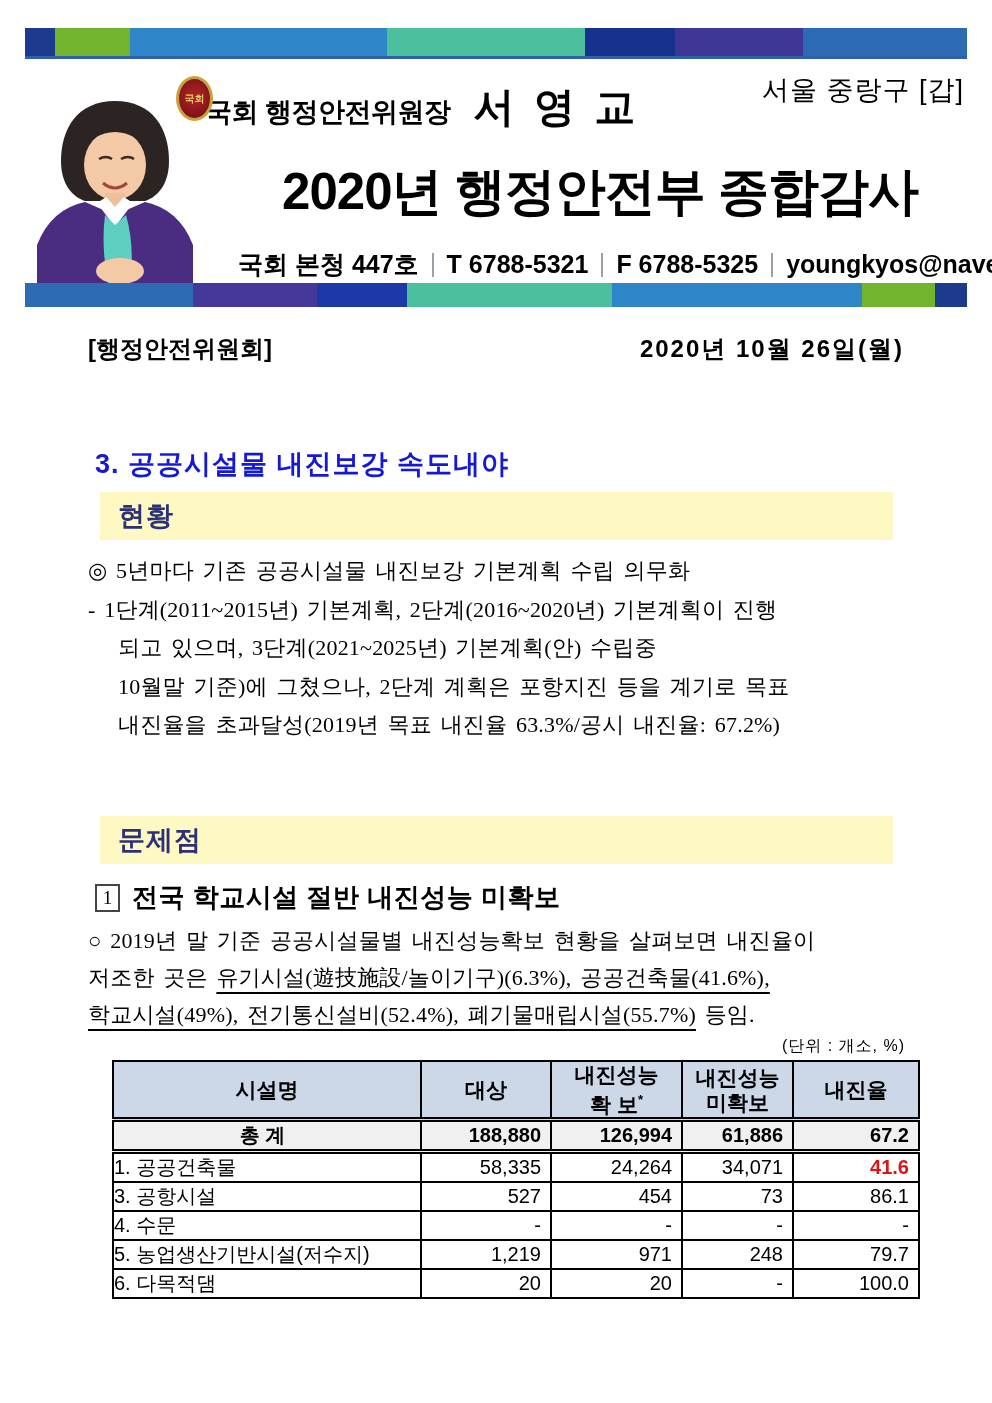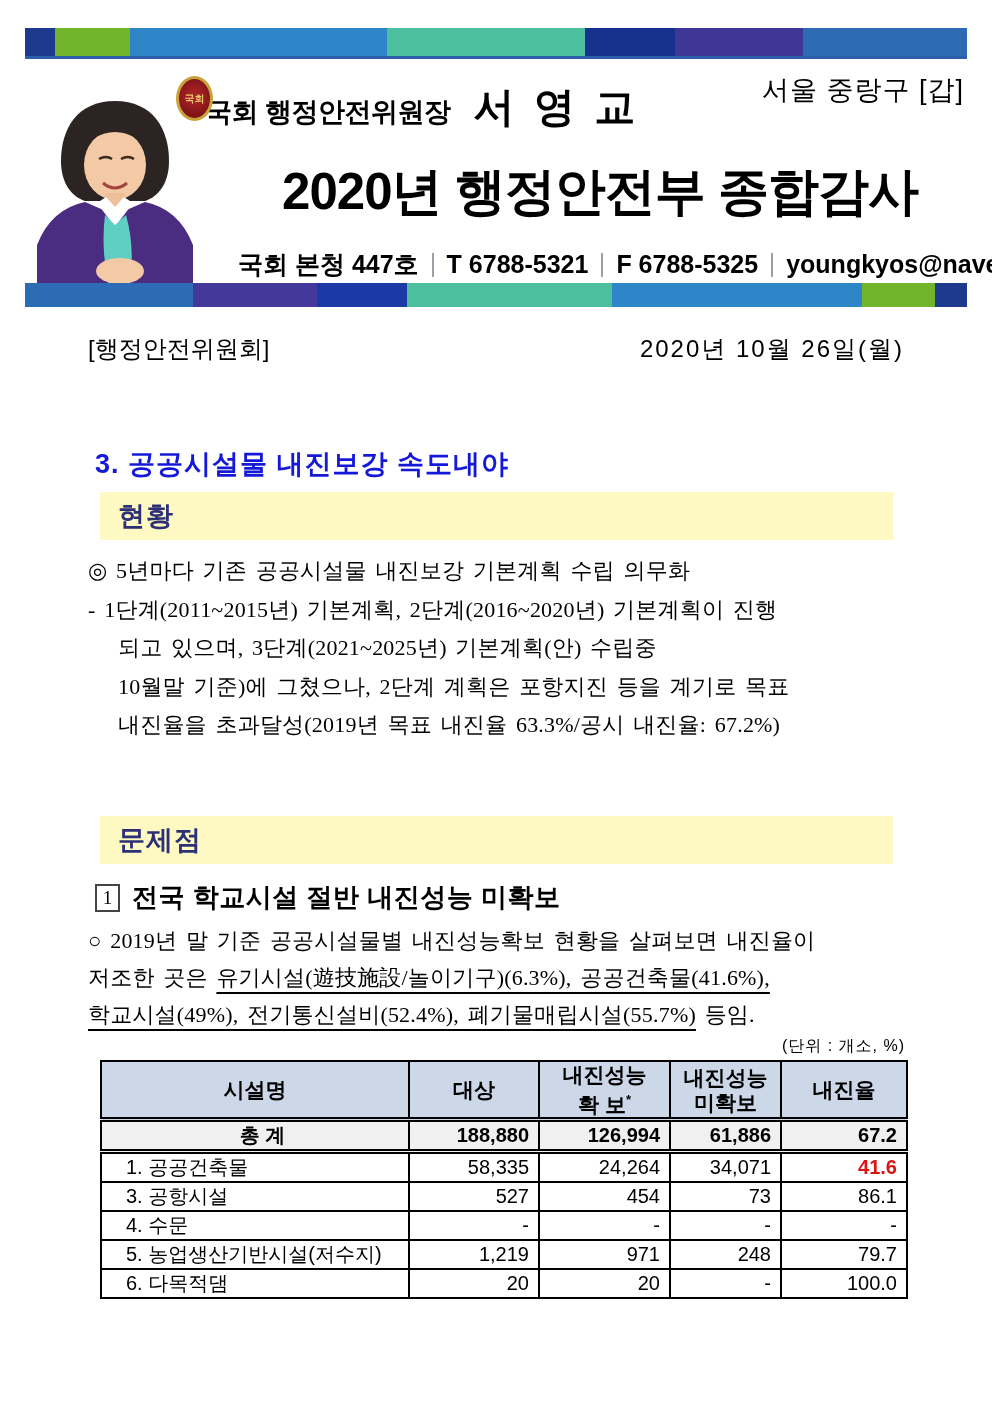--- a/index.html
+++ b/index.html
@@ -33,21 +33,21 @@
   }
   .contact-line {
     position:absolute; left:238px; top:248px; display:flex; align-items:center; gap:13px;
     font-size:25px; font-weight:bold; white-space:nowrap;
   }
   .contact-line .sep { width:2px; height:24px; background:#9aa0a8; display:inline-block; }
   
   .meta-row {
     position:absolute; left:88px; top:333px; width:816px;
     display:flex; justify-content:space-between;
-    font-size:24px; font-weight:normal;
+    font-size:24px; font-weight:bold;
   }
   .meta-date { letter-spacing:2px; }
   
   .section-title { position:absolute; left:95px; top:446px; font-size:27px; font-weight:800; color:#1418d8; letter-spacing:1px; }
   .band { position:absolute; left:100px; width:793px; height:48px; background:#fef9c3; display:flex; align-items:center; }
   .band-status { top:492px; }
   .band-problem { top:816px; }
   .band span { margin-left:18px; font-size:27px; font-weight:800; color:#2c3076; letter-spacing:1px; }
   .body-text {
     position:absolute; left:88px; width:820px;
@@ -61,33 +61,33 @@
   .num-box {
     width:25px; height:28px; border:2px solid #444; display:flex; align-items:center; justify-content:center;
     font-family:"Liberation Serif",serif; font-size:19px;
   }
   .problem-title { font-size:26px; font-weight:800; letter-spacing:0.5px; }
   .problem-body { top:922px; line-height:37px; }
   .u { text-decoration:underline; text-decoration-thickness:2px; text-underline-offset:7px; }
   
   .unit-note { position:absolute; left:100px; top:1036px; width:805px; text-align:right; font-size:16px; letter-spacing:1px; }
   .tbl-wrap { position:absolute; left:100px; top:1060px; width:806px; }
-  table { border-collapse:collapse; width:806px; table-layout:fixed; }
+  table { border-collapse:collapse; width:806px; table-layout:fixed;margin-left:12px; }
   table, th, td { border:2px solid #000; }
   th {
     height:56px; background:#ccd7e8; font-size:21px; font-weight:800;
     border-bottom:5px double #000; line-height:25px;
   }
   th sup { font-size:13px; }
   tr.total-row td {
     height:31px; background:#f0f0f0; font-weight:800; font-size:20px;
     border-bottom:5px double #000;
   }
   td { height:22px; font-size:20px; padding:0 9px; }
-  td.c-name { text-align:left; padding-left:24px; }
+  td.c-name { text-align:left; padding-left:0; }
   td.c-num { text-align:right; }
   tr.total-row td.c-name { text-align:center; }
   .red-val { color:#dc1414; font-weight:800; }
 </style>
 </head>
 <body>
 
 <div class="page">
 
   <div class="color-bar top-bar">

